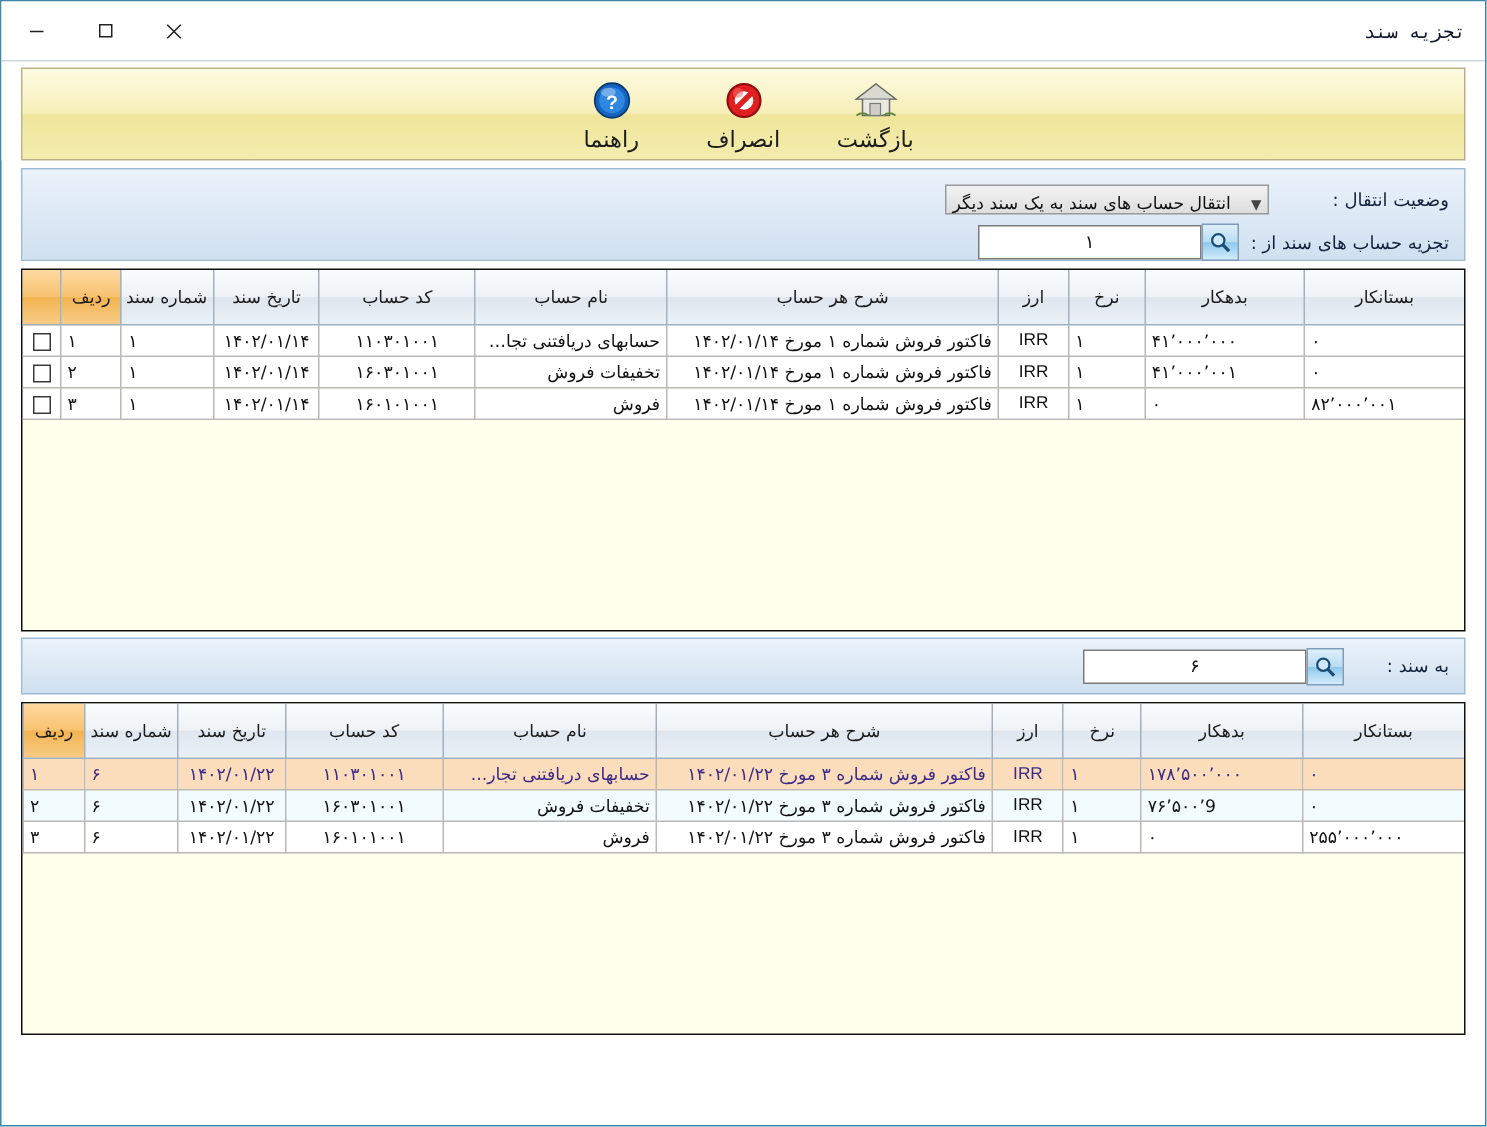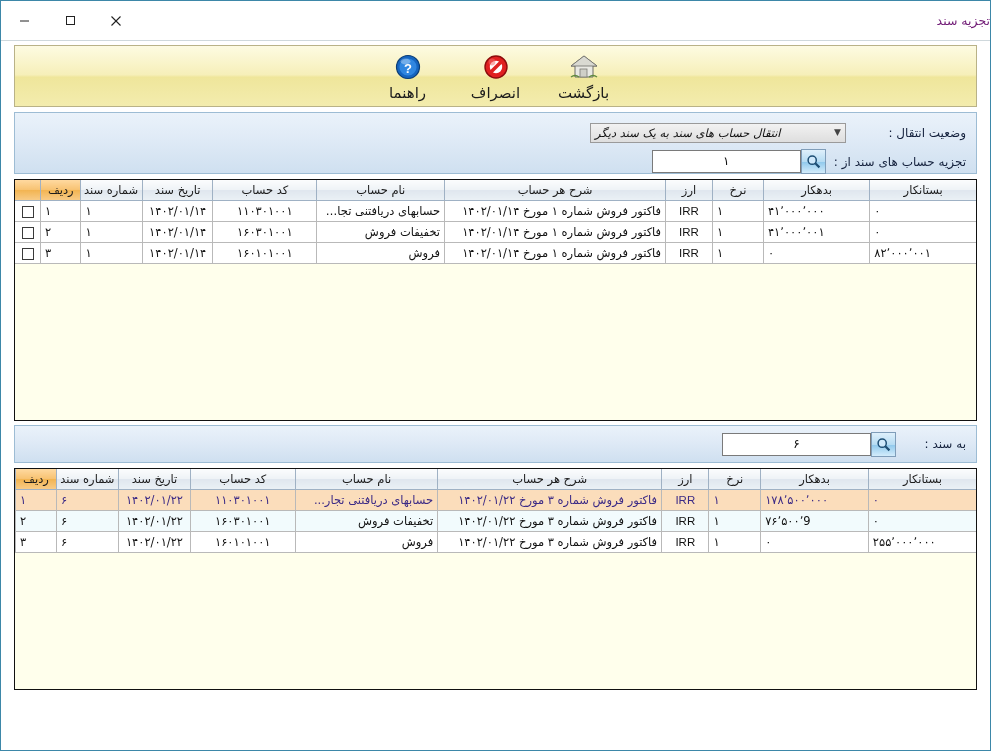--- a/index.html
+++ b/index.html
@@ -31,23 +31,25 @@
   .titlebar {
     height: 39px;
     flex: 0 0 39px;
     background: #ffffff;
     display: flex;
     align-items: center;
     position: relative;
     border-bottom: 1px solid #cfd8dc;
   }
   .title-text {
+    margin-right: 13px;
     font-size: 12.5px;
-    color: #701a75;
+    color: #0f172a;
     letter-spacing: 0.2px;
+    font-family: Liberation Mono, monospace;
   }
   .win-controls {
     position: absolute;
     left: 0;
     top: 0;
     height: 39px;
     display: flex;
     align-items: center;
     direction: ltr;
   }
@@ -122,34 +124,33 @@
     gap: 8px;
   }
   .field-label {
     font-size: 12px;
     color: #14213d;
     min-width: 112px;
     text-align: right;
     white-space: nowrap;
   }
   .combo {
-    width: 256px;
+    width: 216px;
     height: 20px;
     background: linear-gradient(to bottom, #f2f2f2, #dedede);
     border: 1px solid #9a9a9a;
     display: flex;
-    align-items: center;
+    align-items: flex-end;
     justify-content: space-between;
     flex-direction: row-reverse;
     padding: 0 4px;
     box-sizing: border-box;
     font-size: 11.5px;
     color: #111;
     cursor: default;
-    font-style: italic;
   }
   .combo .chev { color: #444; font-size: 9px; line-height: 1; }
   .search-group {
     display: flex;
     flex-direction: row-reverse;
     align-items: center;
     gap: 0;
   }
   .txtbox {
     width: 149px;
@@ -188,21 +189,21 @@
   table.dg {
     width: 100%;
     border-collapse: collapse;
     table-layout: fixed;
     direction: rtl;
   }
   table.dg th {
     background: linear-gradient(to bottom, #fbfcfd 0%, #eef2f6 50%, #dfe6ee 51%, #eaf0f5 100%);
     border-left: 1px solid #9fb1c4;
     border-bottom: 1px solid #9fb1c4;
-    height: 20px;
+    height: 36px;
     font-size: 11.5px;
     font-weight: normal;
     color: #1b1b1b;
     padding: 0 4px;
     text-align: center;
     white-space: nowrap;
   }
   table.dg th.rowno-head {
     background: linear-gradient(to bottom, #ffd9a0 0%, #f7c271 50%, #f2b451 51%, #f8cb86 100%);
   }

